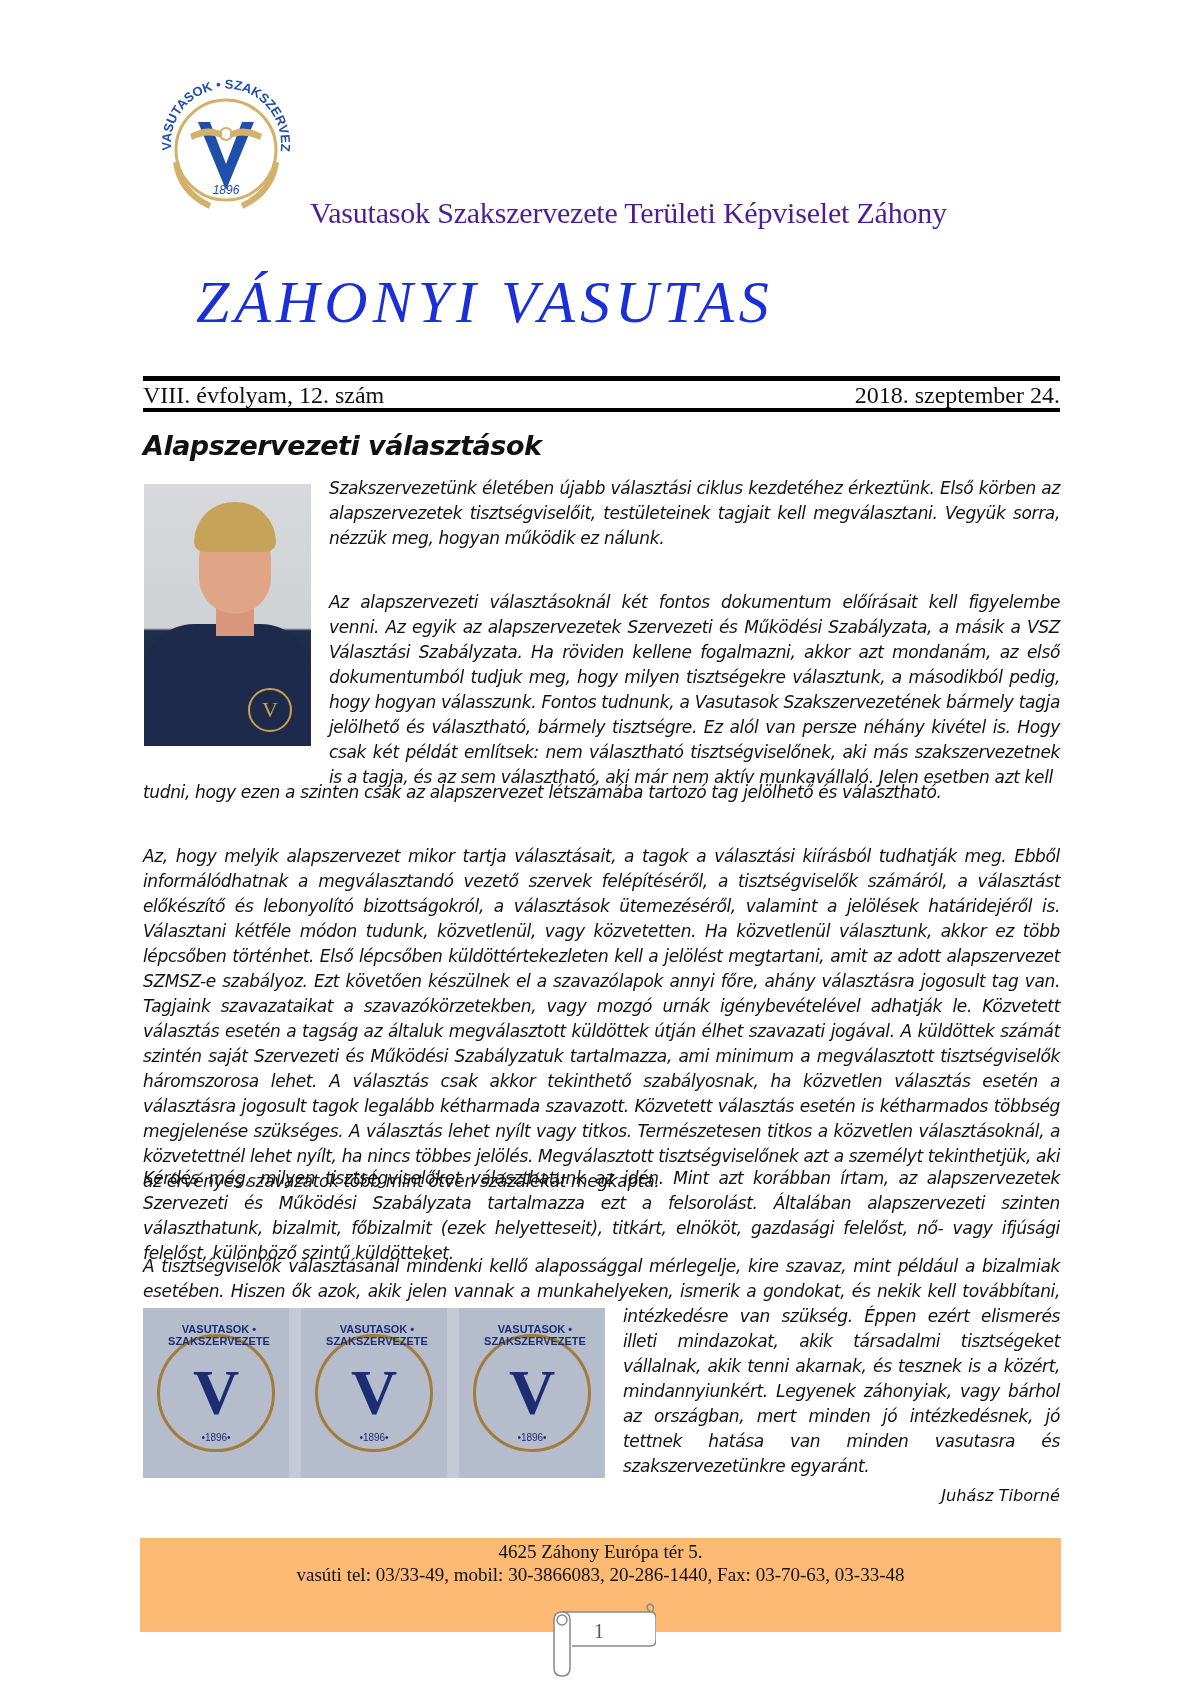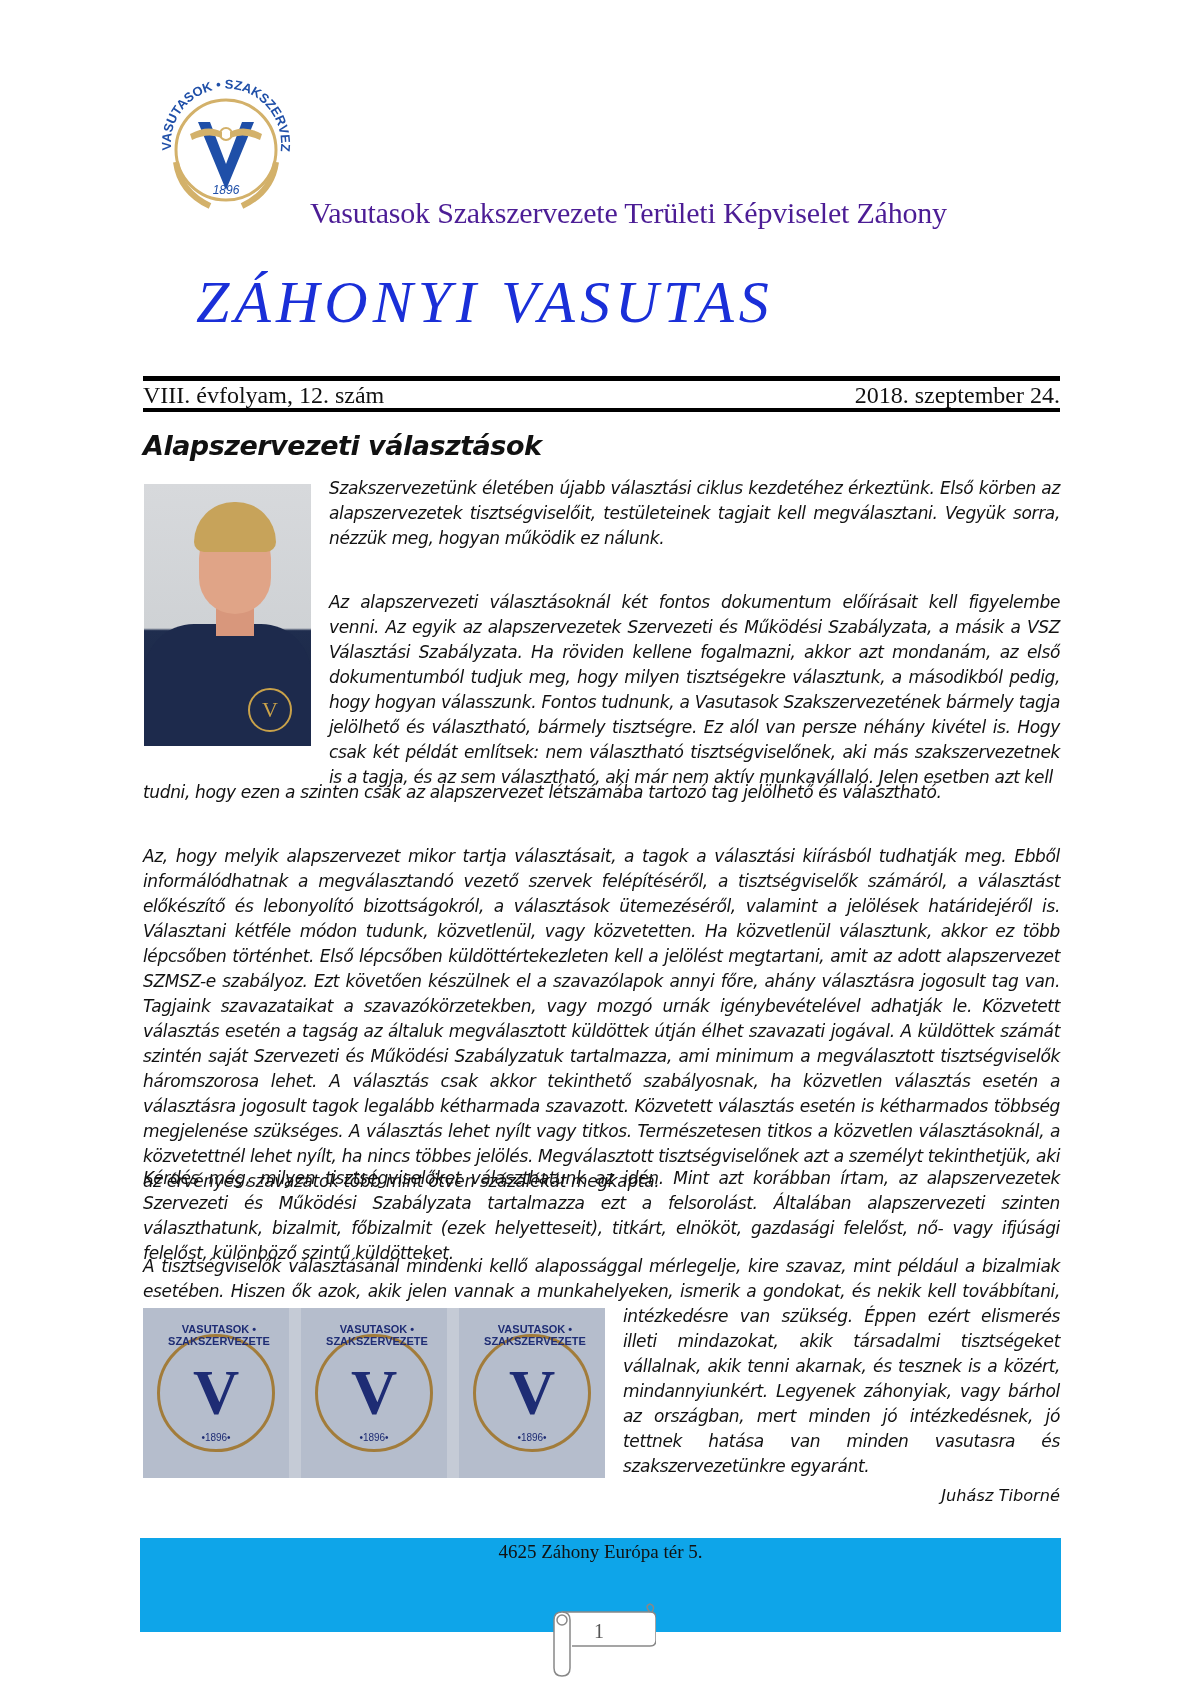--- a/index.html
+++ b/index.html
@@ -37,21 +37,21 @@
   .signature { position: absolute; right: 140px; top: 1486px; font-family: "DejaVu Sans", sans-serif; font-style: italic; font-size: 16.2px; }
 
   .logos-photo { position: absolute; left: 143px; top: 1308px; width: 462px; height: 170px; background: #aeb7c8; display: flex; }
   .logos-photo .panel { flex: 1; border-right: 12px solid #c5cbd6; display: flex; align-items: center; justify-content: center; background: #b5bdcc; }
   .logos-photo .panel:last-child { border-right: none; }
   .mini-emblem { width: 118px; height: 118px; border: 3px solid #a27c3a; border-radius: 50%; display: flex; align-items: center; justify-content: center; position: relative; }
   .mini-emblem .v { font-family: "Liberation Serif", serif; font-size: 64px; color: #1e2c74; font-weight: bold; line-height: 1; }
   .mini-emblem .ring-text { position: absolute; top: -14px; left: 0; width: 118px; text-align: center; font-family: "Liberation Sans", sans-serif; font-size: 11px; color: #1e2c74; font-weight: bold; }
   .mini-emblem .year { position: absolute; bottom: 6px; width: 100%; text-align: center; font-size: 10px; color: #1e2c74; font-family: "Liberation Sans", sans-serif; }
 
-  .footer { position: absolute; left: 140px; top: 1538px; width: 921px; height: 94px; background: #0ea5e9; text-align: center; font-family: "Liberation Serif", serif; font-size: 19px; line-height: 23px; padding-top: 2px; color: #111; }
+  .footer { position: absolute; left: 140px; top: 1538px; width: 921px; height: 94px; background: #fdba74; text-align: center; font-family: "Liberation Serif", serif; font-size: 19px; line-height: 23px; padding-top: 2px; color: #111; }
   .footer a { color: #1a1a8a; text-decoration: underline; }
   .page-scroll { position: absolute; left: 552px; top: 1602px; width: 104px; height: 76px; }
   .page-num { position: absolute; left: 594px; top: 1620px; font-family: "Liberation Serif", serif; font-size: 20px; color: #555; }
 </style>
 </head>
 <body>
 
 <div class="logo">
   <svg width="152" height="150" viewBox="0 0 152 150">
     <defs>
@@ -118,20 +118,21 @@
       <span class="v">V</span>
       <span class="year">•1896•</span>
     </div>
   </div>
 </div>
 
 <div class="signature">Juhász Tiborné</div>
 
 <div class="footer">
   <div>4625 Záhony Európa tér 5.</div>
+  <div>vasúti tel: 03/33-49, mobil: 30-3866083, 20-286-1440, Fax: 03-70-63, 03-33-48</div>
 </div>
 
 <svg class="page-scroll" viewBox="0 0 104 76">
   <path d="M10 10 L98 10 Q104 10 104 16 L104 38 Q104 44 98 44 L20 44" fill="#ffffff" stroke="#888" stroke-width="1.5"></path>
   <path d="M10 10 Q2 10 2 18 L2 66 Q2 74 10 74 Q18 74 18 66 L18 18 Q18 10 10 10 Z" fill="#ffffff" stroke="#888" stroke-width="1.5"></path>
   <circle cx="10" cy="18" r="5" fill="none" stroke="#888" stroke-width="1.5"></circle>
   <path d="M98 10 Q92 4 98 2 Q104 4 100 10" fill="none" stroke="#888" stroke-width="1.5"></path>
 </svg>
 <div class="page-num">1</div>
 

